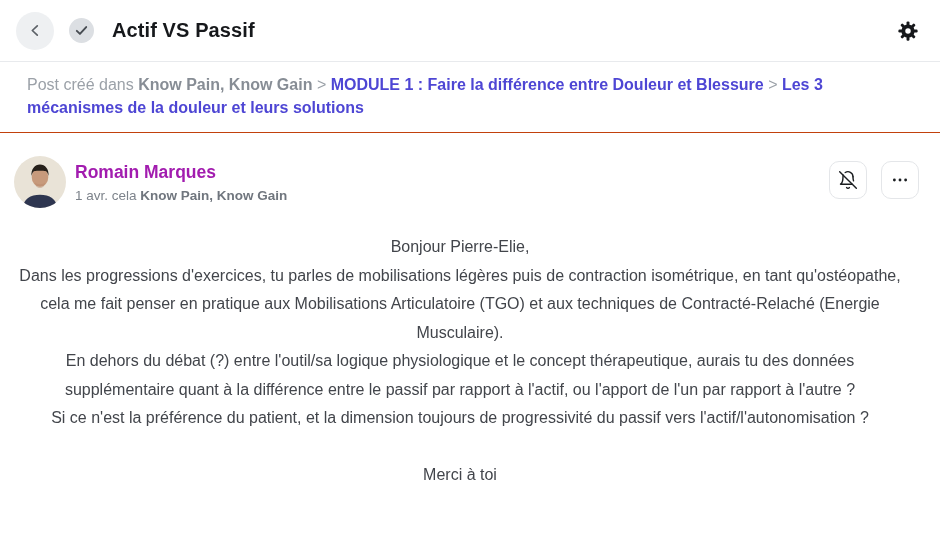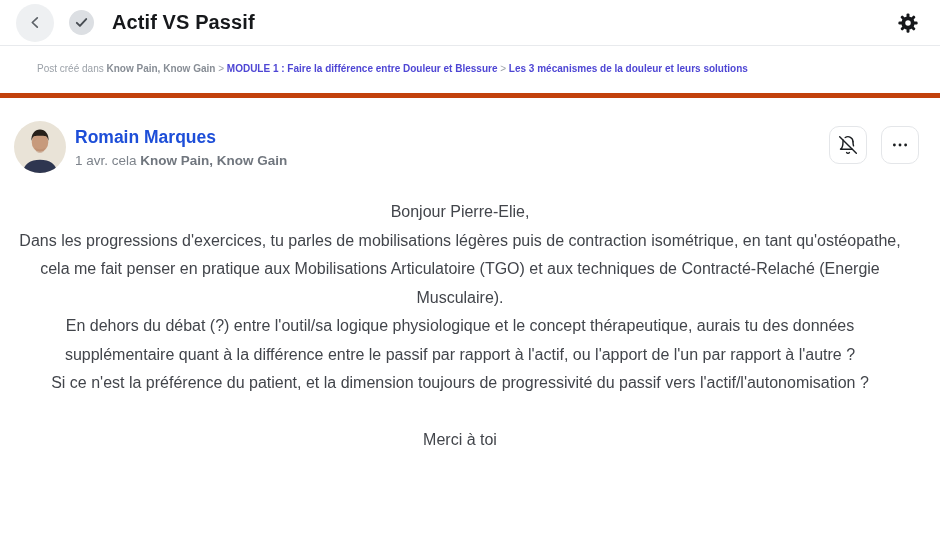--- a/index.html
+++ b/index.html
@@ -3,56 +3,56 @@
 <meta charset="utf-8">
 <style>
   * { margin: 0; padding: 0; box-sizing: border-box; }
   html, body { width: 940px; height: 547px; overflow: hidden; background: #fff; }
   body { font-family: "Liberation Sans", "DejaVu Sans", sans-serif; color: #42454b; }
 
   .page { width: 940px; height: 547px; background: #fff; position: relative; }
 
   
   .header {
-    height: 46px; display: flex; align-items: center;
+    height: 62px; display: flex; align-items: center;
     padding: 0 21px 0 16px; border-bottom: 1px solid #e8eaed; background: #fff;
   }
   .back-btn {
     width: 38px; height: 38px; border-radius: 50%; border: none;
     background: #eef0f2; display: flex; align-items: center; justify-content: center;
     cursor: pointer; margin-right: 15px; flex: 0 0 auto;
   }
   .check-circle {
     width: 25px; height: 25px; border-radius: 50%; background: #dcdfe3;
     display: flex; align-items: center; justify-content: center;
     margin-right: 18px; flex: 0 0 auto; cursor: pointer;
   }
   .page-title { font-size: 20px; font-weight: 700; color: #16181b; letter-spacing: .1px; }
   .gear-btn { margin-left: auto; display: flex; align-items: center; cursor: pointer; }
 
   
   .breadcrumb {
-    padding: 11px 27px 13px 37px; border-bottom: 5px solid #c2410c;
-    font-size: 10px; line-height: 23px; color: #9ba1a8; background: #fff;
+    padding: 11px 27px 13px 27px; border-bottom: 1px solid #c2410c;
+    font-size: 16px; line-height: 23px; color: #9ba1a8; background: #fff;
   }
   .bc-space { color: #878d95; font-weight: 700; cursor: pointer; }
   .bc-sep   { color: #9ba1a8; font-weight: 400; }
   .bc-link  { color: #4e46d4; font-weight: 700; cursor: pointer; }
 
   
   .post-header {
     display: flex; align-items: flex-start;
     padding: 23px 21px 0 14px;
   }
   .avatar {
     width: 52px; height: 52px; border-radius: 50%; overflow: hidden;
     flex: 0 0 auto; cursor: pointer; display: block;
   }
   .author-block { margin-left: 9px; padding-top: 6px; }
-  .author-name { font-size: 17.5px; font-weight: 700; color: #1d4ed8; cursor: pointer; }
+  .author-name { font-size: 17.5px; font-weight: 700; color: #a21caf; cursor: pointer; }
   .post-meta { margin-top: 5px; font-size: 13.5px; color: #7d838b; }
   .post-meta .meta-space { font-weight: 700; color: #70767e; cursor: pointer; }
   .post-actions { margin-left: auto; display: flex; gap: 14px; padding-top: 5px; }
   .icon-btn {
     width: 38px; height: 38px; border: 1px solid #e4e6e9; border-radius: 10px;
     background: #fff; display: flex; align-items: center; justify-content: center;
     cursor: pointer;
   }
 
   

